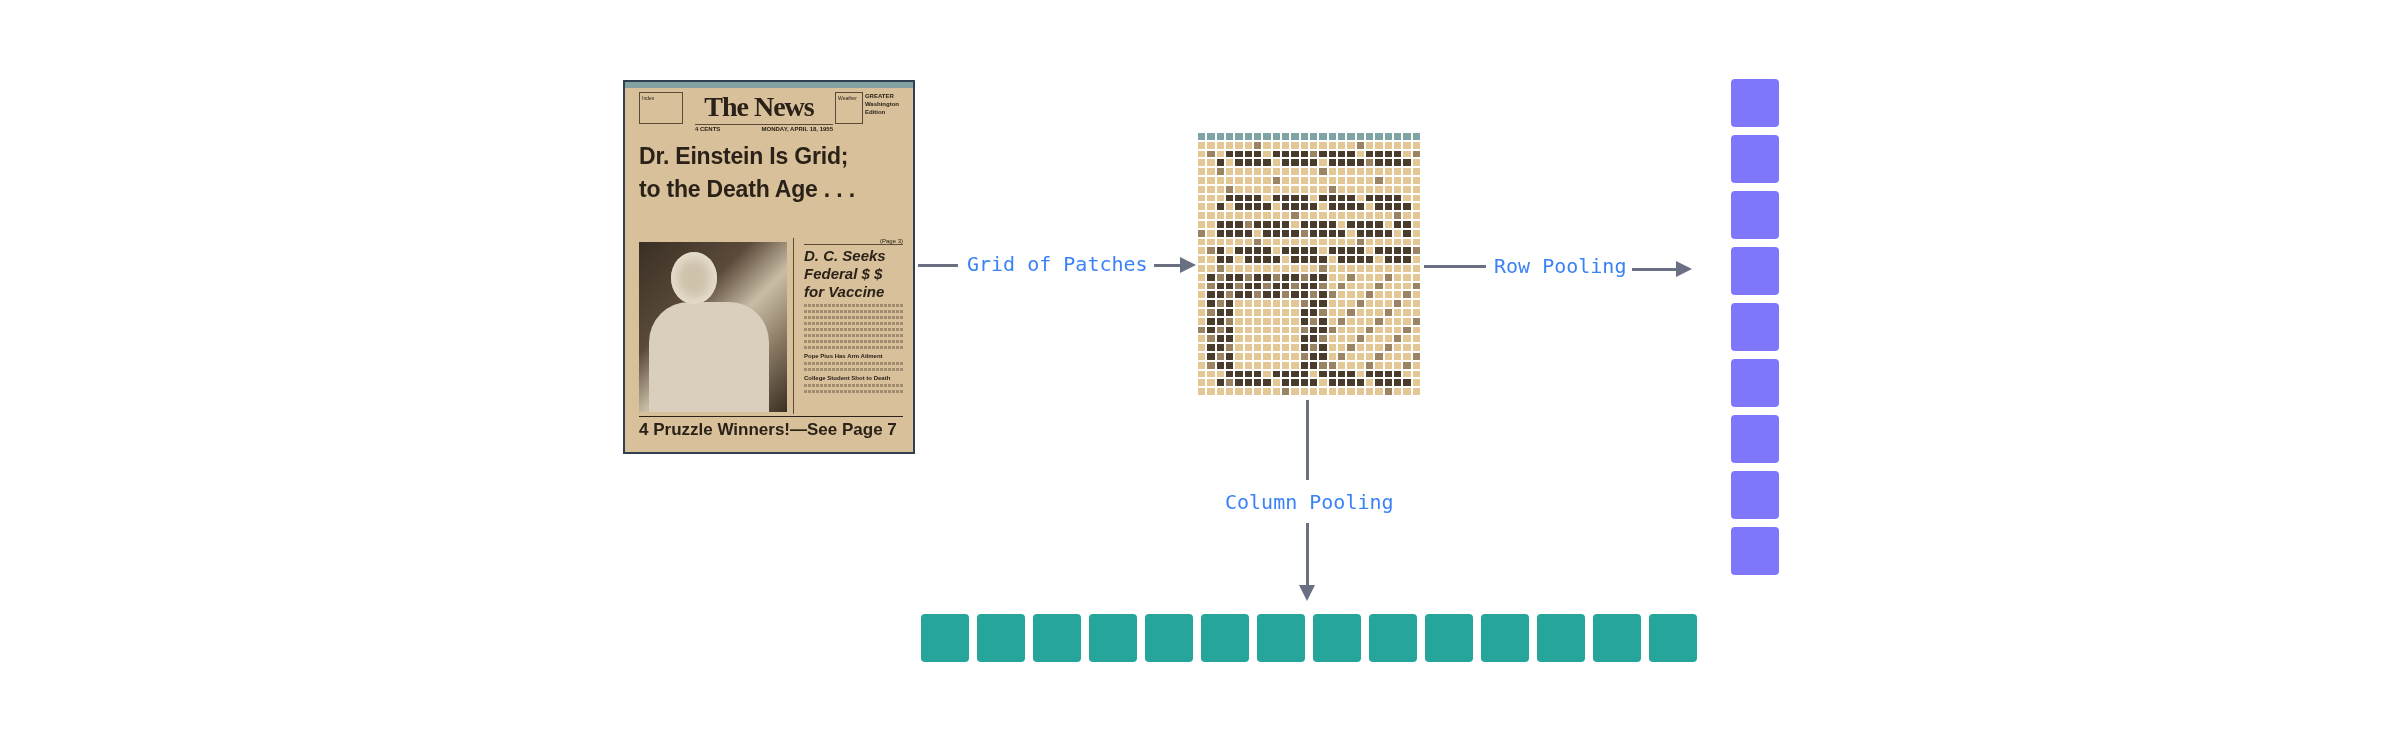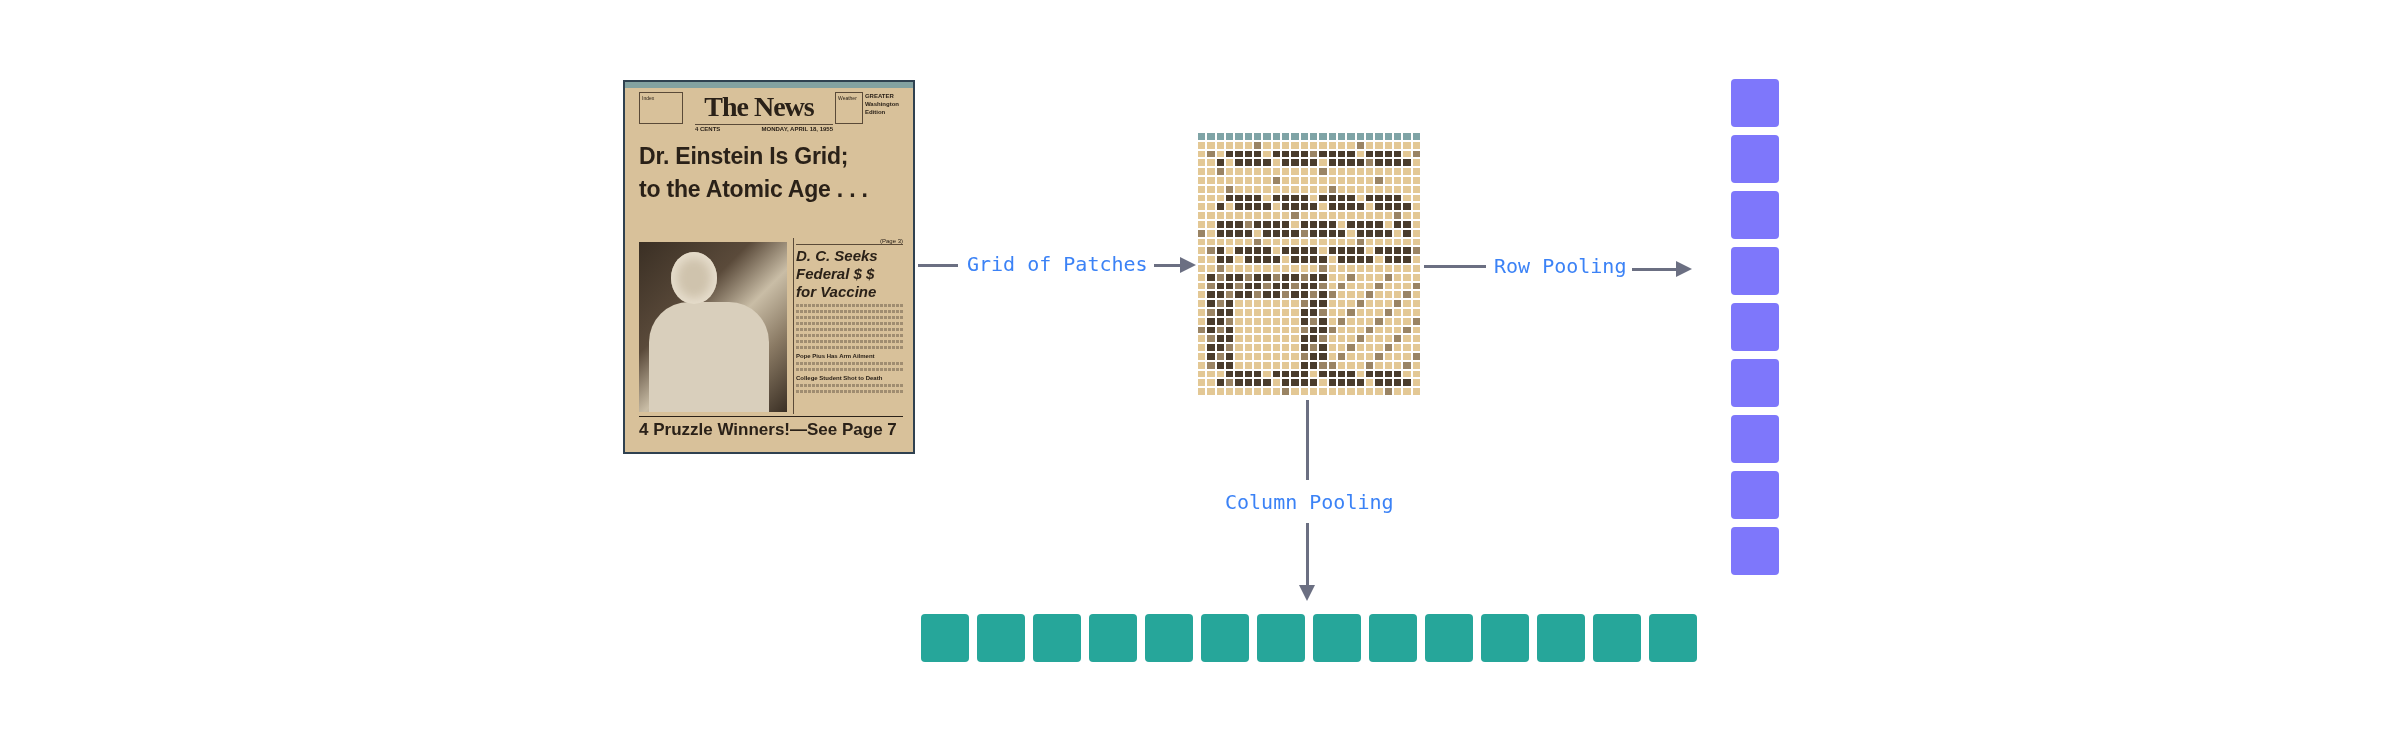--- a/index.html
+++ b/index.html
@@ -13,21 +13,21 @@
   .mh-box { border:1px solid #5a4a38; width:44px; font-size:5px; padding:2px; box-sizing:border-box; overflow:hidden; line-height:6px;}
   .mh-title { flex:1; text-align:center; font-family:"Liberation Serif","DejaVu Serif",serif; font-weight:bold; font-size:28px; line-height:30px; color:#2a2118; letter-spacing:-1px;}
   .mh-right { width:64px; display:flex; gap:2px; }
   .mh-right .wbox { border:1px solid #5a4a38; width:30px; font-size:5px; padding:2px; box-sizing:border-box; }
   .mh-right .edition { font-size:6px; font-weight:bold; line-height:8px; }
   .dateline { position:absolute; left:70px; right:80px; top:42px; font-size:6px; font-weight:bold; display:flex; justify-content:space-between; border-top:1px solid #5a4a38; padding-top:1px; }
   .headline { position:absolute; left:14px; right:10px; top:58px; font-weight:bold; font-size:23px; line-height:33px; letter-spacing:-0.2px; }
   .photo { position:absolute; left:14px; top:160px; width:148px; height:170px; background:linear-gradient(135deg,#3a2f24 0%,#5a4a3a 35%,#c9bda6 55%,#8a7a64 75%,#3a2f24 100%); }
   .photo .face { position:absolute; left:32px; top:10px; width:46px; height:52px; border-radius:50%; background:#cfc3ad; box-shadow:0 0 10px 6px #e6ddcc inset; }
   .photo .body { position:absolute; left:10px; top:60px; width:120px; height:110px; border-radius:40px 40px 0 0; background:#d9cfbc; }
-  .sidecol { position:absolute; left:168px; right:10px; top:156px; height:176px; border-left:1px solid #5a4a38; padding-left:2px; }
+  .sidecol { position:absolute; left:168px; right:10px; top:156px; height:176px; border-left:1px solid #5a4a38; padding-left:10px; }
   .pageref { font-size:6px; text-align:right; border-bottom:1px solid #5a4a38; }
   .dcseeks { font-family:"Liberation Sans",sans-serif; font-style:italic; font-weight:bold; font-size:15px; line-height:18px; margin-top:2px; }
   .finetext { margin-top:3px; height:3px; background:repeating-linear-gradient(90deg,#7a6a55 0 3px,transparent 3px 4px); opacity:0.6; }
   .sub { font-size:6px; font-weight:bold; margin-top:4px; }
   .footer { position:absolute; left:14px; right:10px; top:334px; border-top:1px solid #2a2118; font-weight:bold; font-size:17px; line-height:26px; }
 
   
   .grid { left:1198px; top:133px; width:222px; height:262px; background:#ffffff; display:grid; grid-template-columns:repeat(24,1fr); grid-template-rows:repeat(30,1fr); gap:2px; }
   .grid .cell { background:#e3c895; }
   .grid .cell.d { background:#4a3c2c; }
@@ -59,21 +59,21 @@
         <div>Edition</div>
       </div>
     </div>
   </div>
   <div class="dateline">
     <span>4 CENTS</span>
     <span>MONDAY, APRIL 18, 1955</span>
   </div>
   <div class="headline">
     <div>Dr. Einstein Is Grid;</div>
-    <div>to the Atomic Age . . .</div>
+    <div>to the Death Age . . .</div>
   </div>
   <div class="photo">
     <div class="body"></div>
     <div class="face"></div>
   </div>
   <div class="sidecol">
     <div class="pageref">(Page 3)</div>
     <div class="dcseeks">
       <div>D. C. Seeks</div>
       <div>Federal $ $</div>

